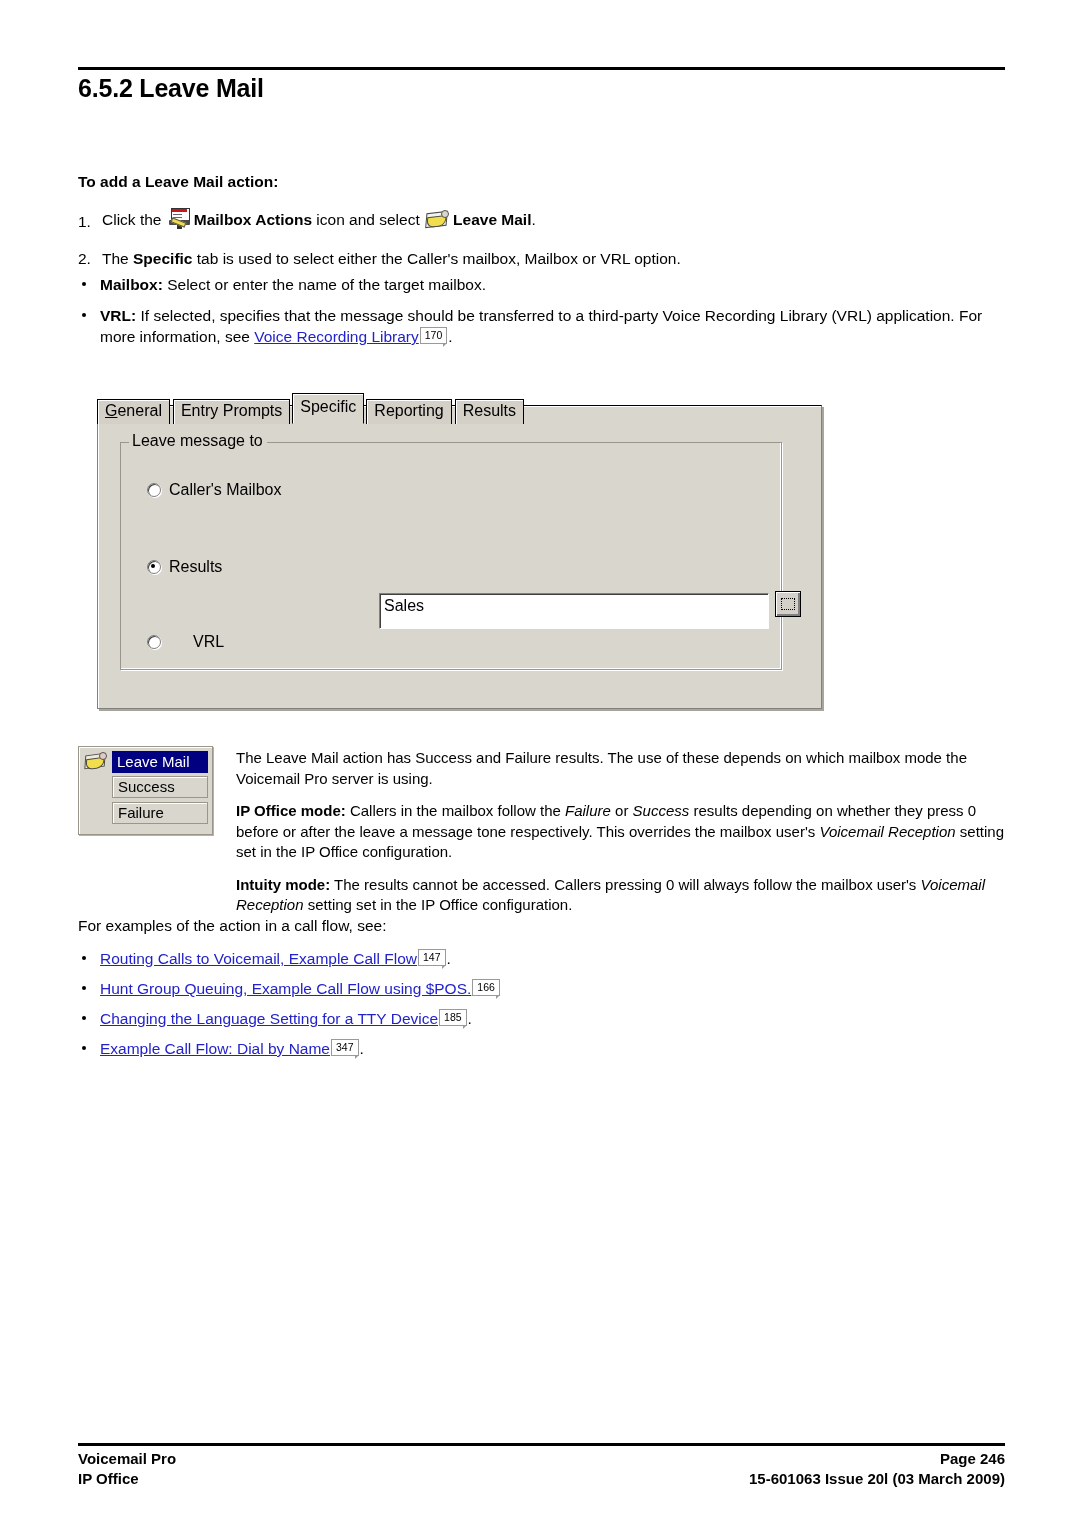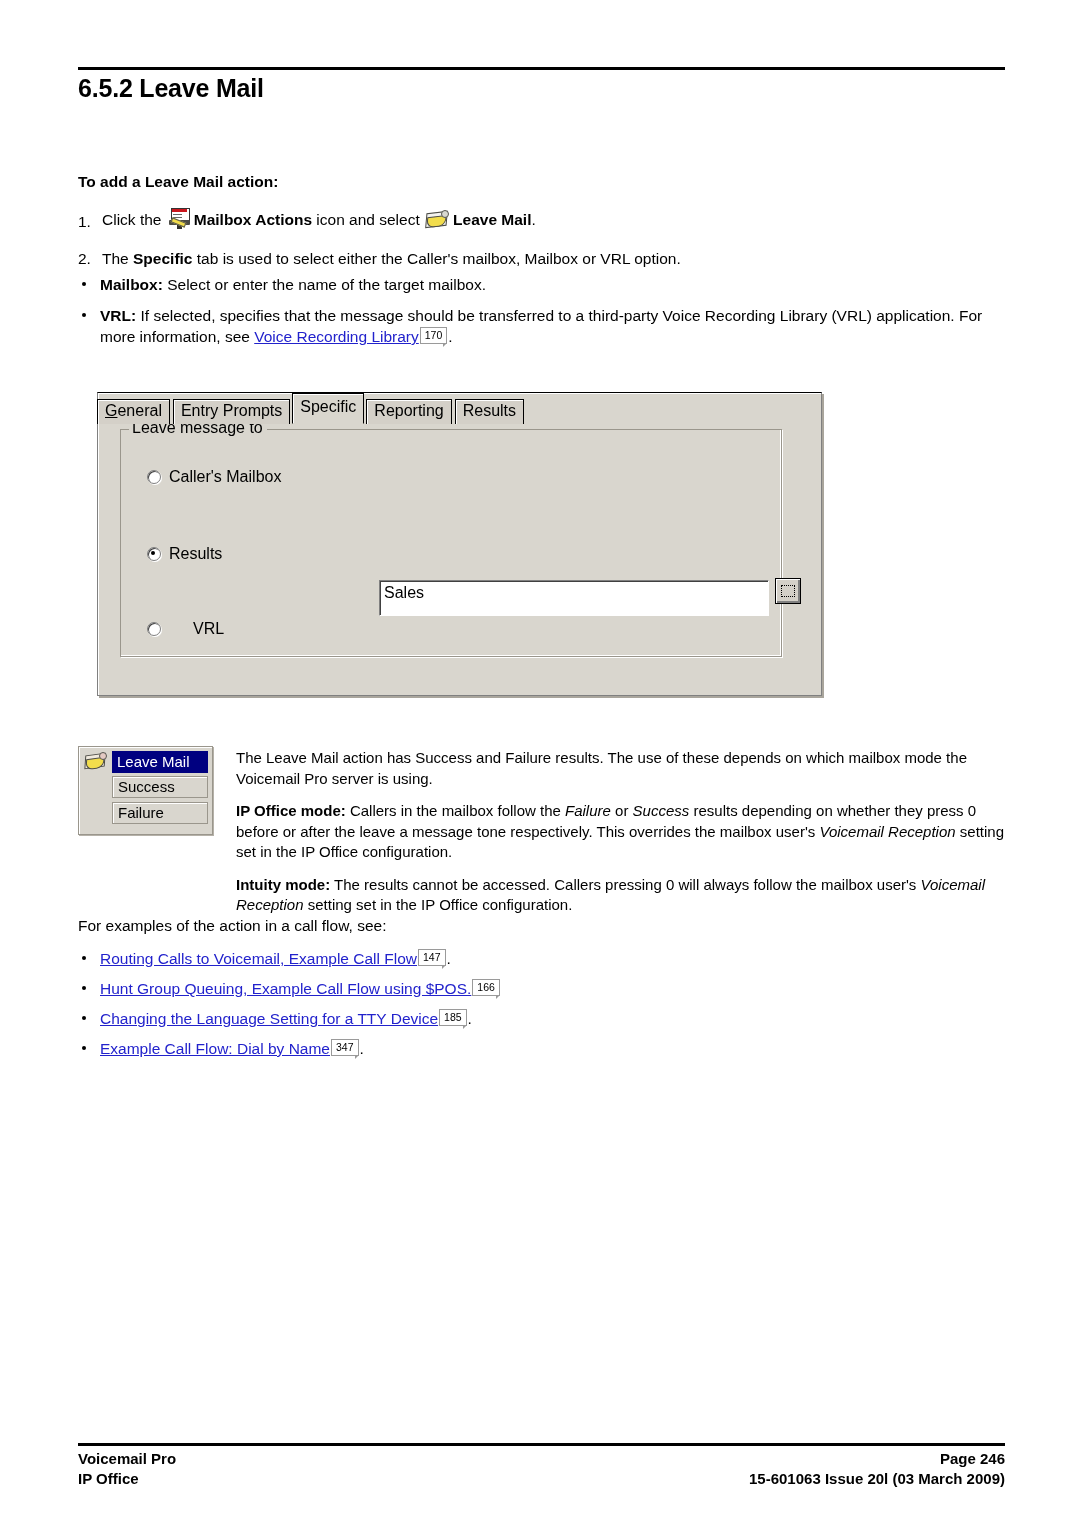--- a/index.html
+++ b/index.html
@@ -255,21 +255,21 @@
     margin-right: 2px;
     margin-left: -1px;
     z-index: 5;
     border-bottom: 1px solid #d9d6ce;
   }
   .tab u { text-decoration: underline; }
 
   .tabpanel {
     position: absolute;
     left: 0;
-    top: 14px;
+    top: 27px;
     width: 725px;
     height: 304px;
     background: #d9d6ce;
     border: 1px solid #808080;
     border-top: 1px solid #000;
     box-shadow: inset 1px 1px 0 #ffffff, 2px 2px 0 #a9a59c;
     box-sizing: border-box;
   }
 
   .groupbox {

